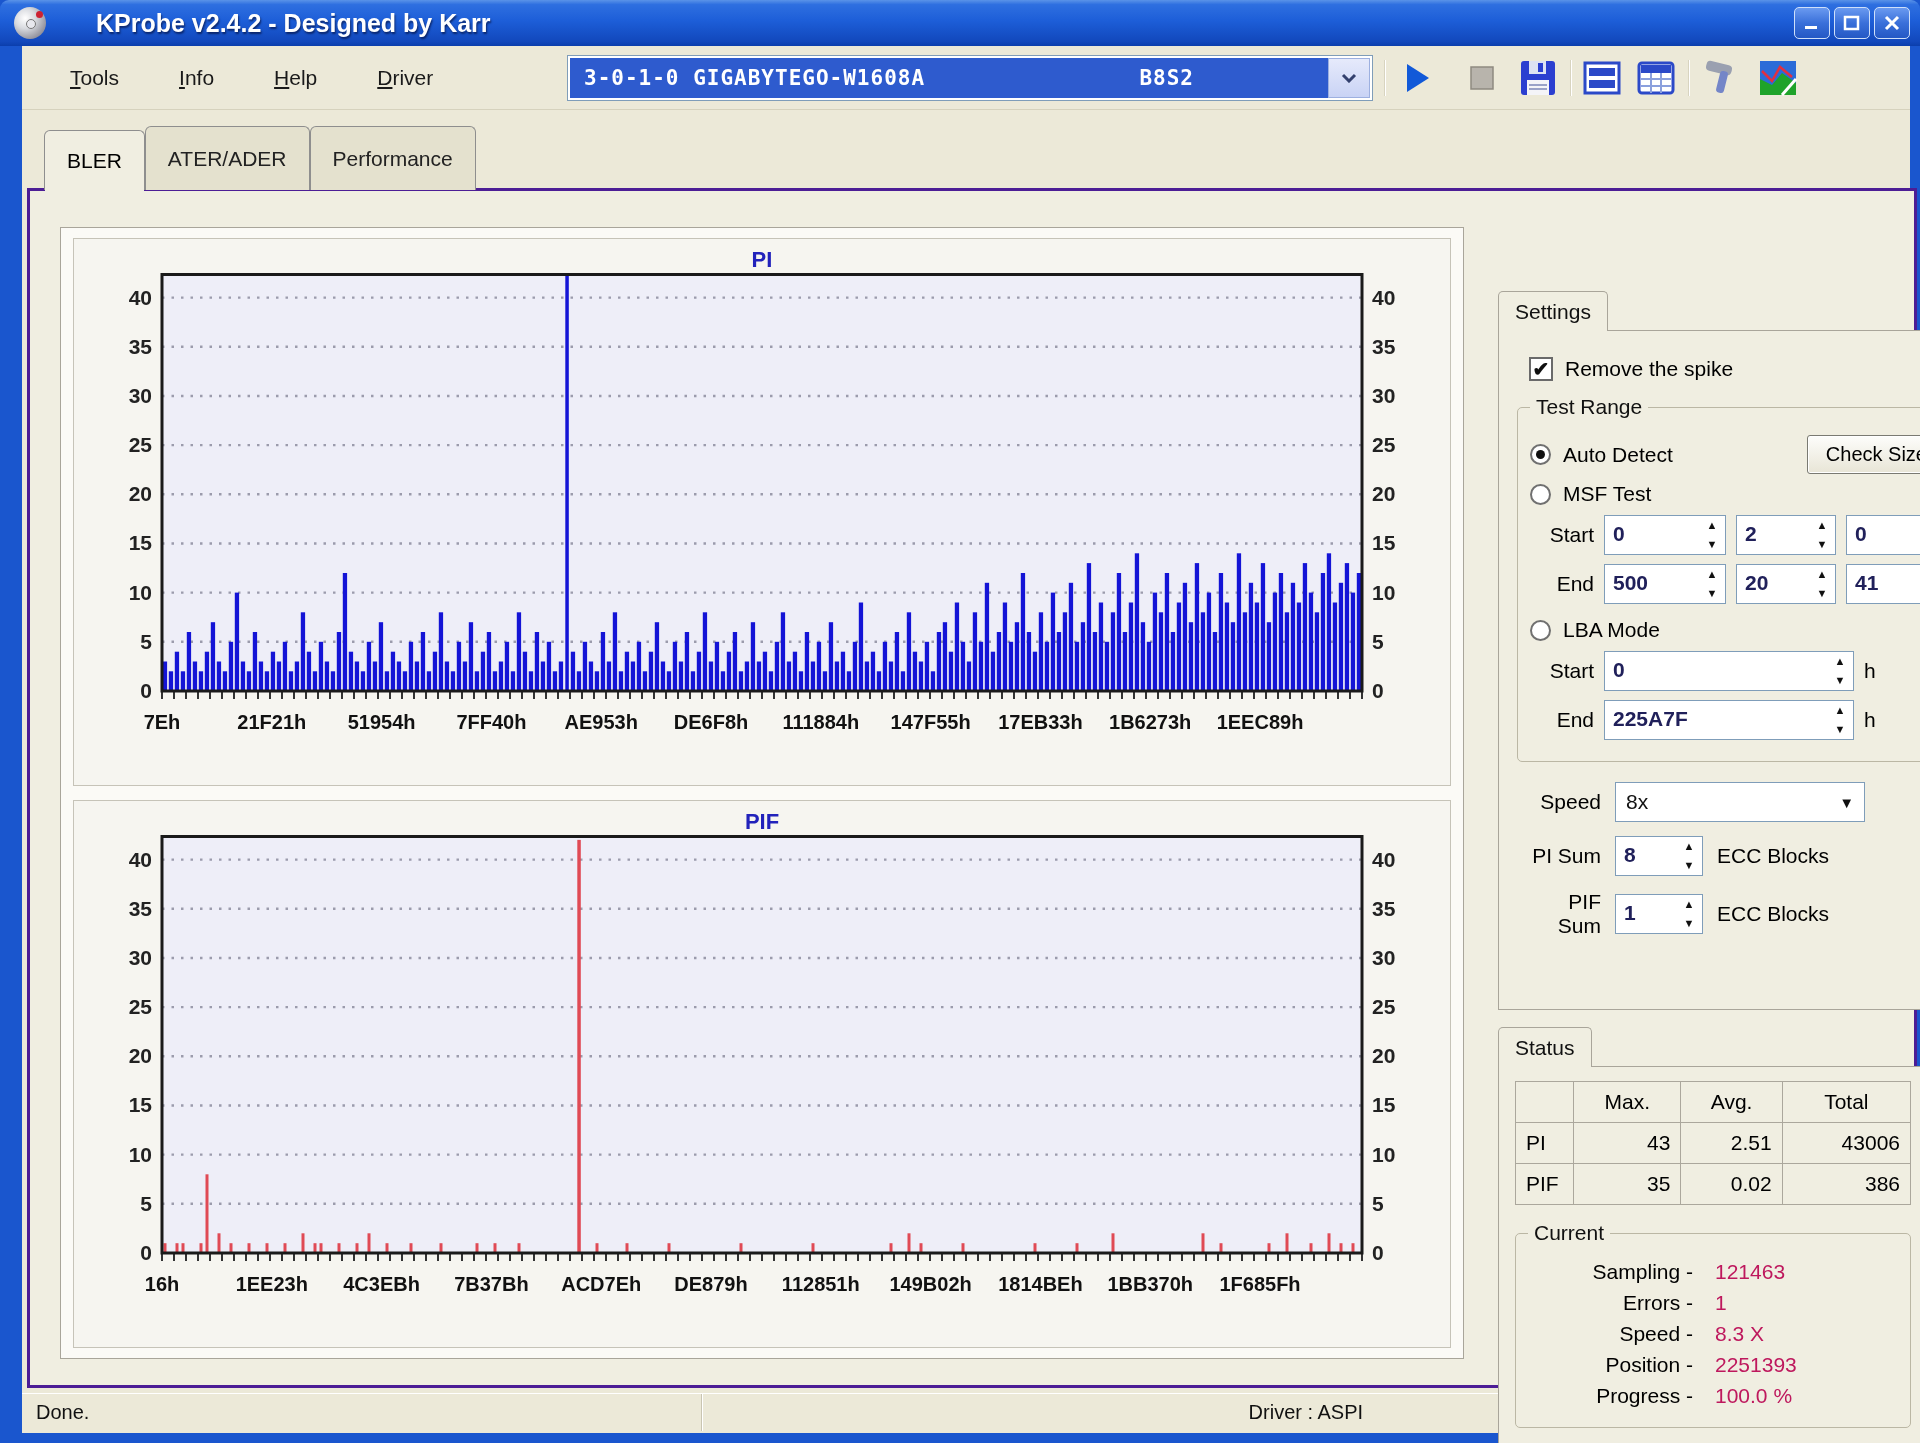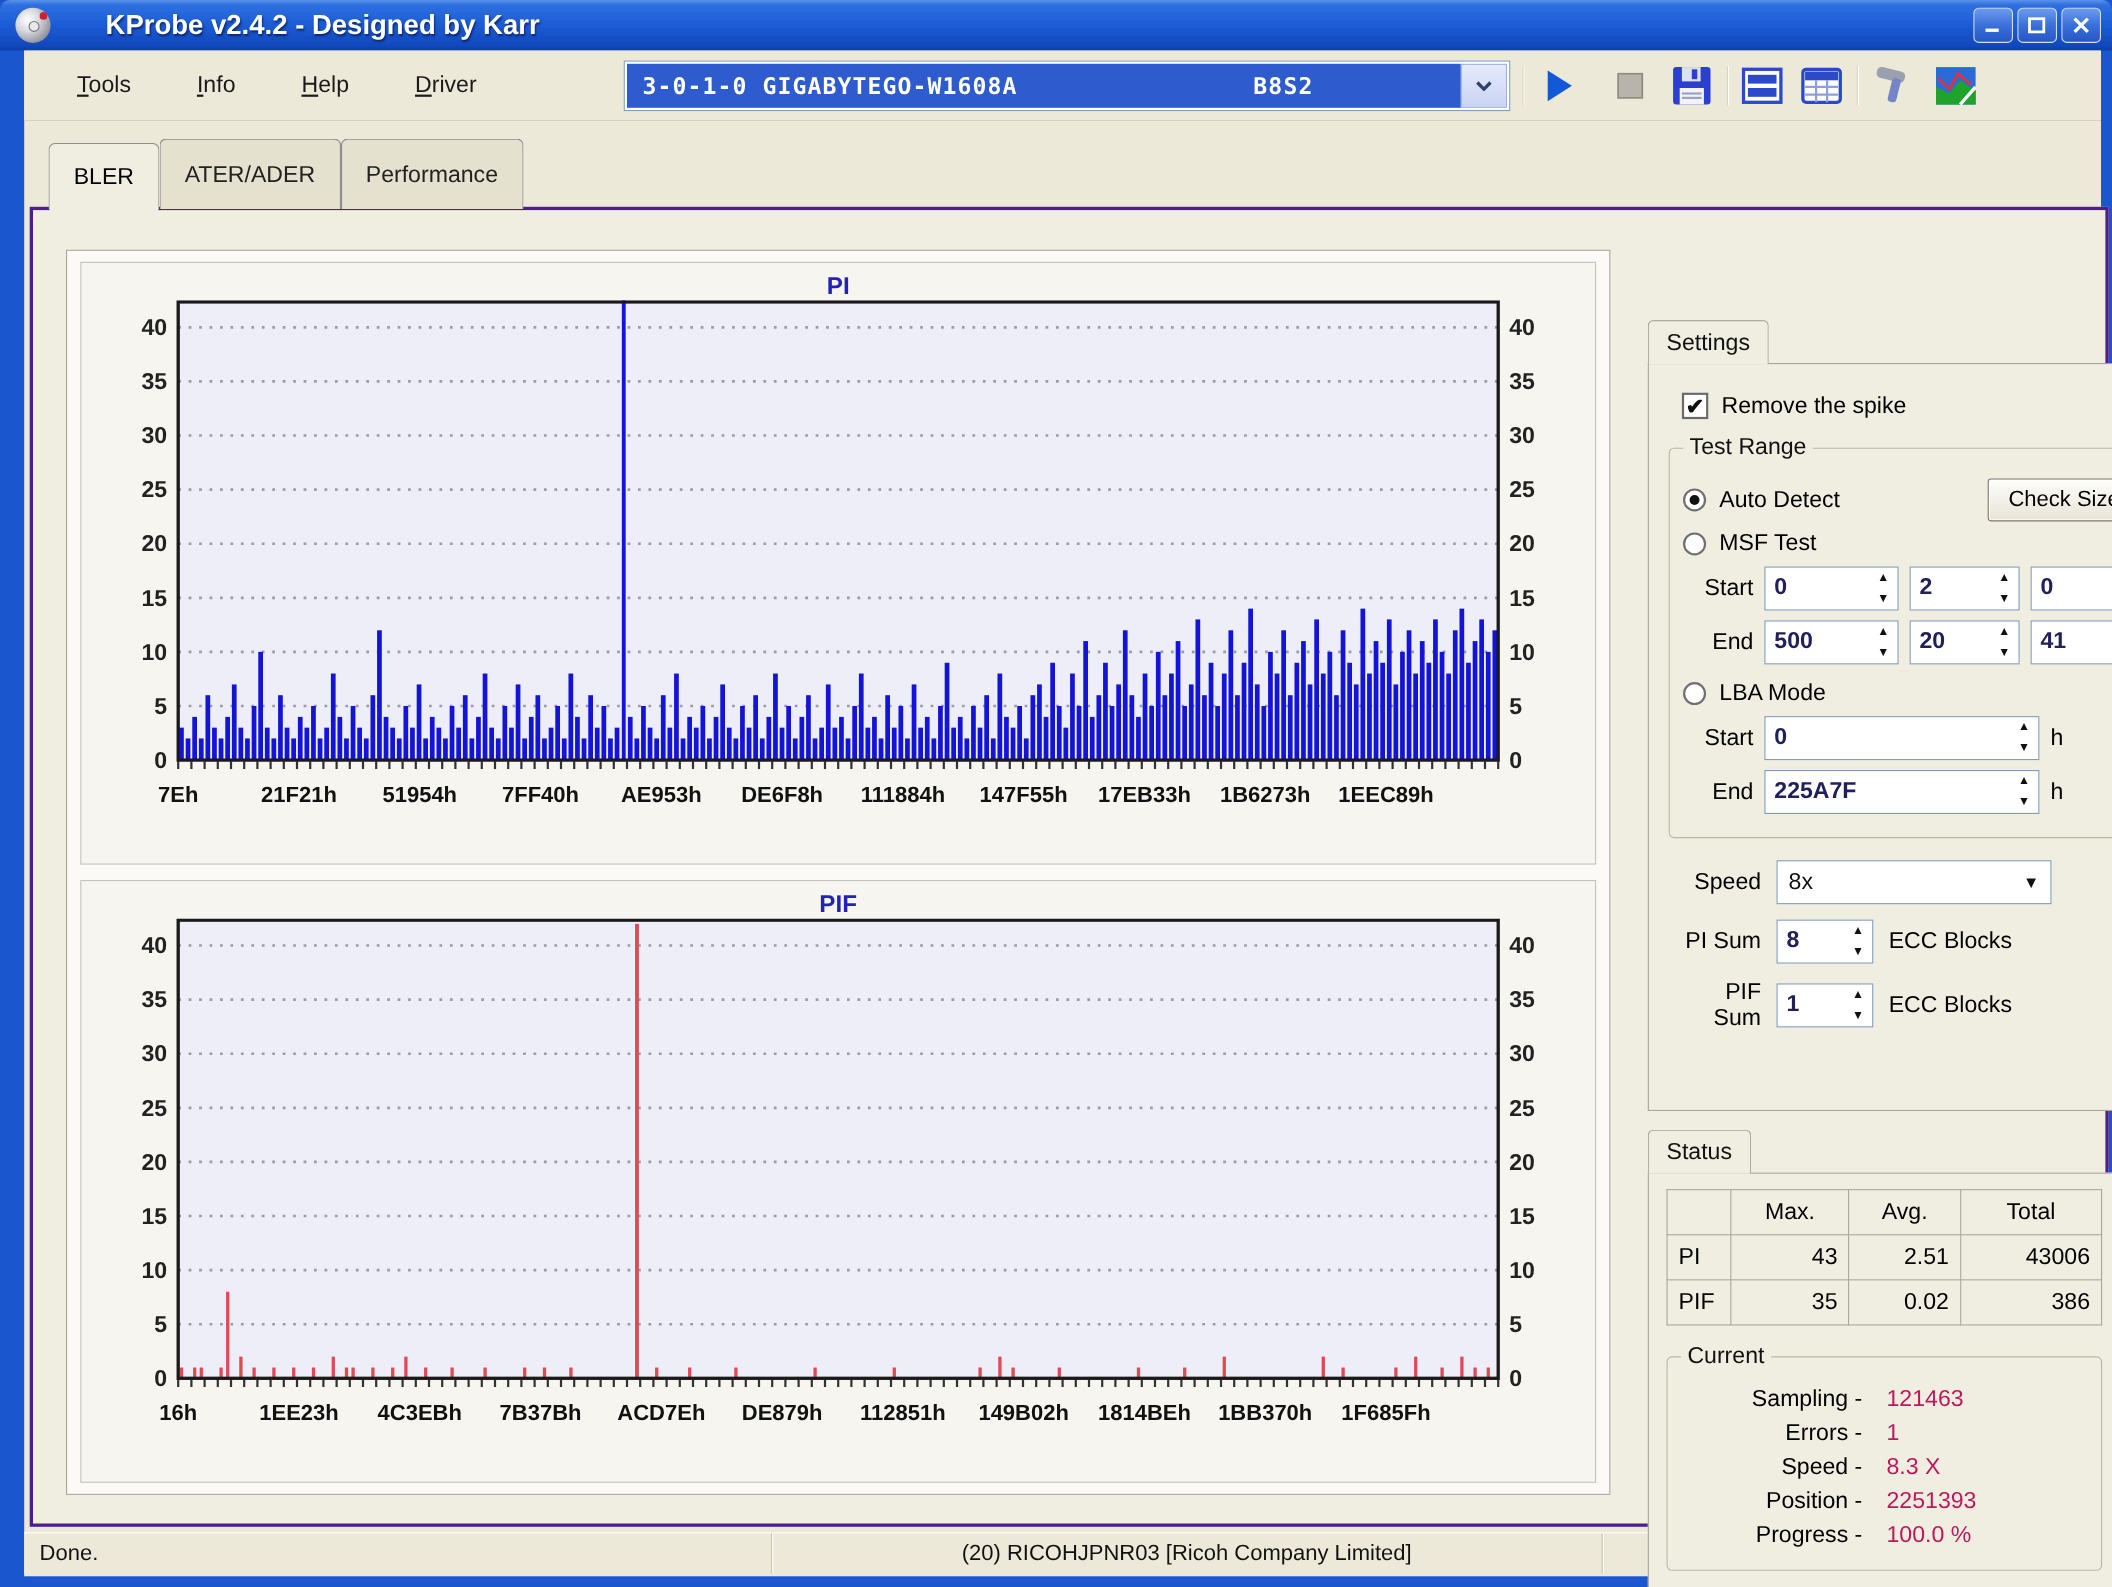--- a/index.html
+++ b/index.html
@@ -971,21 +971,20 @@
               <span class="cur-label">Progress</span>
               <span class="cur-value">100.0 %</span>
             </div>
           </div>
         </fieldset>
       </div>
     </div>
 
     <div class="statusbar">
       <div class="sb-sect sb-left">Done.</div>
-      <div class="sb-sect sb-center">(20) RICOHJPNR03 [Ricoh Company Limited]</div>
       <div class="sb-sect sb-right">
         <span>Driver : ASPI</span>
         <div class="grip"></div>
       </div>
     </div>
 
   </div>
 </div>
 
 </body></html>

